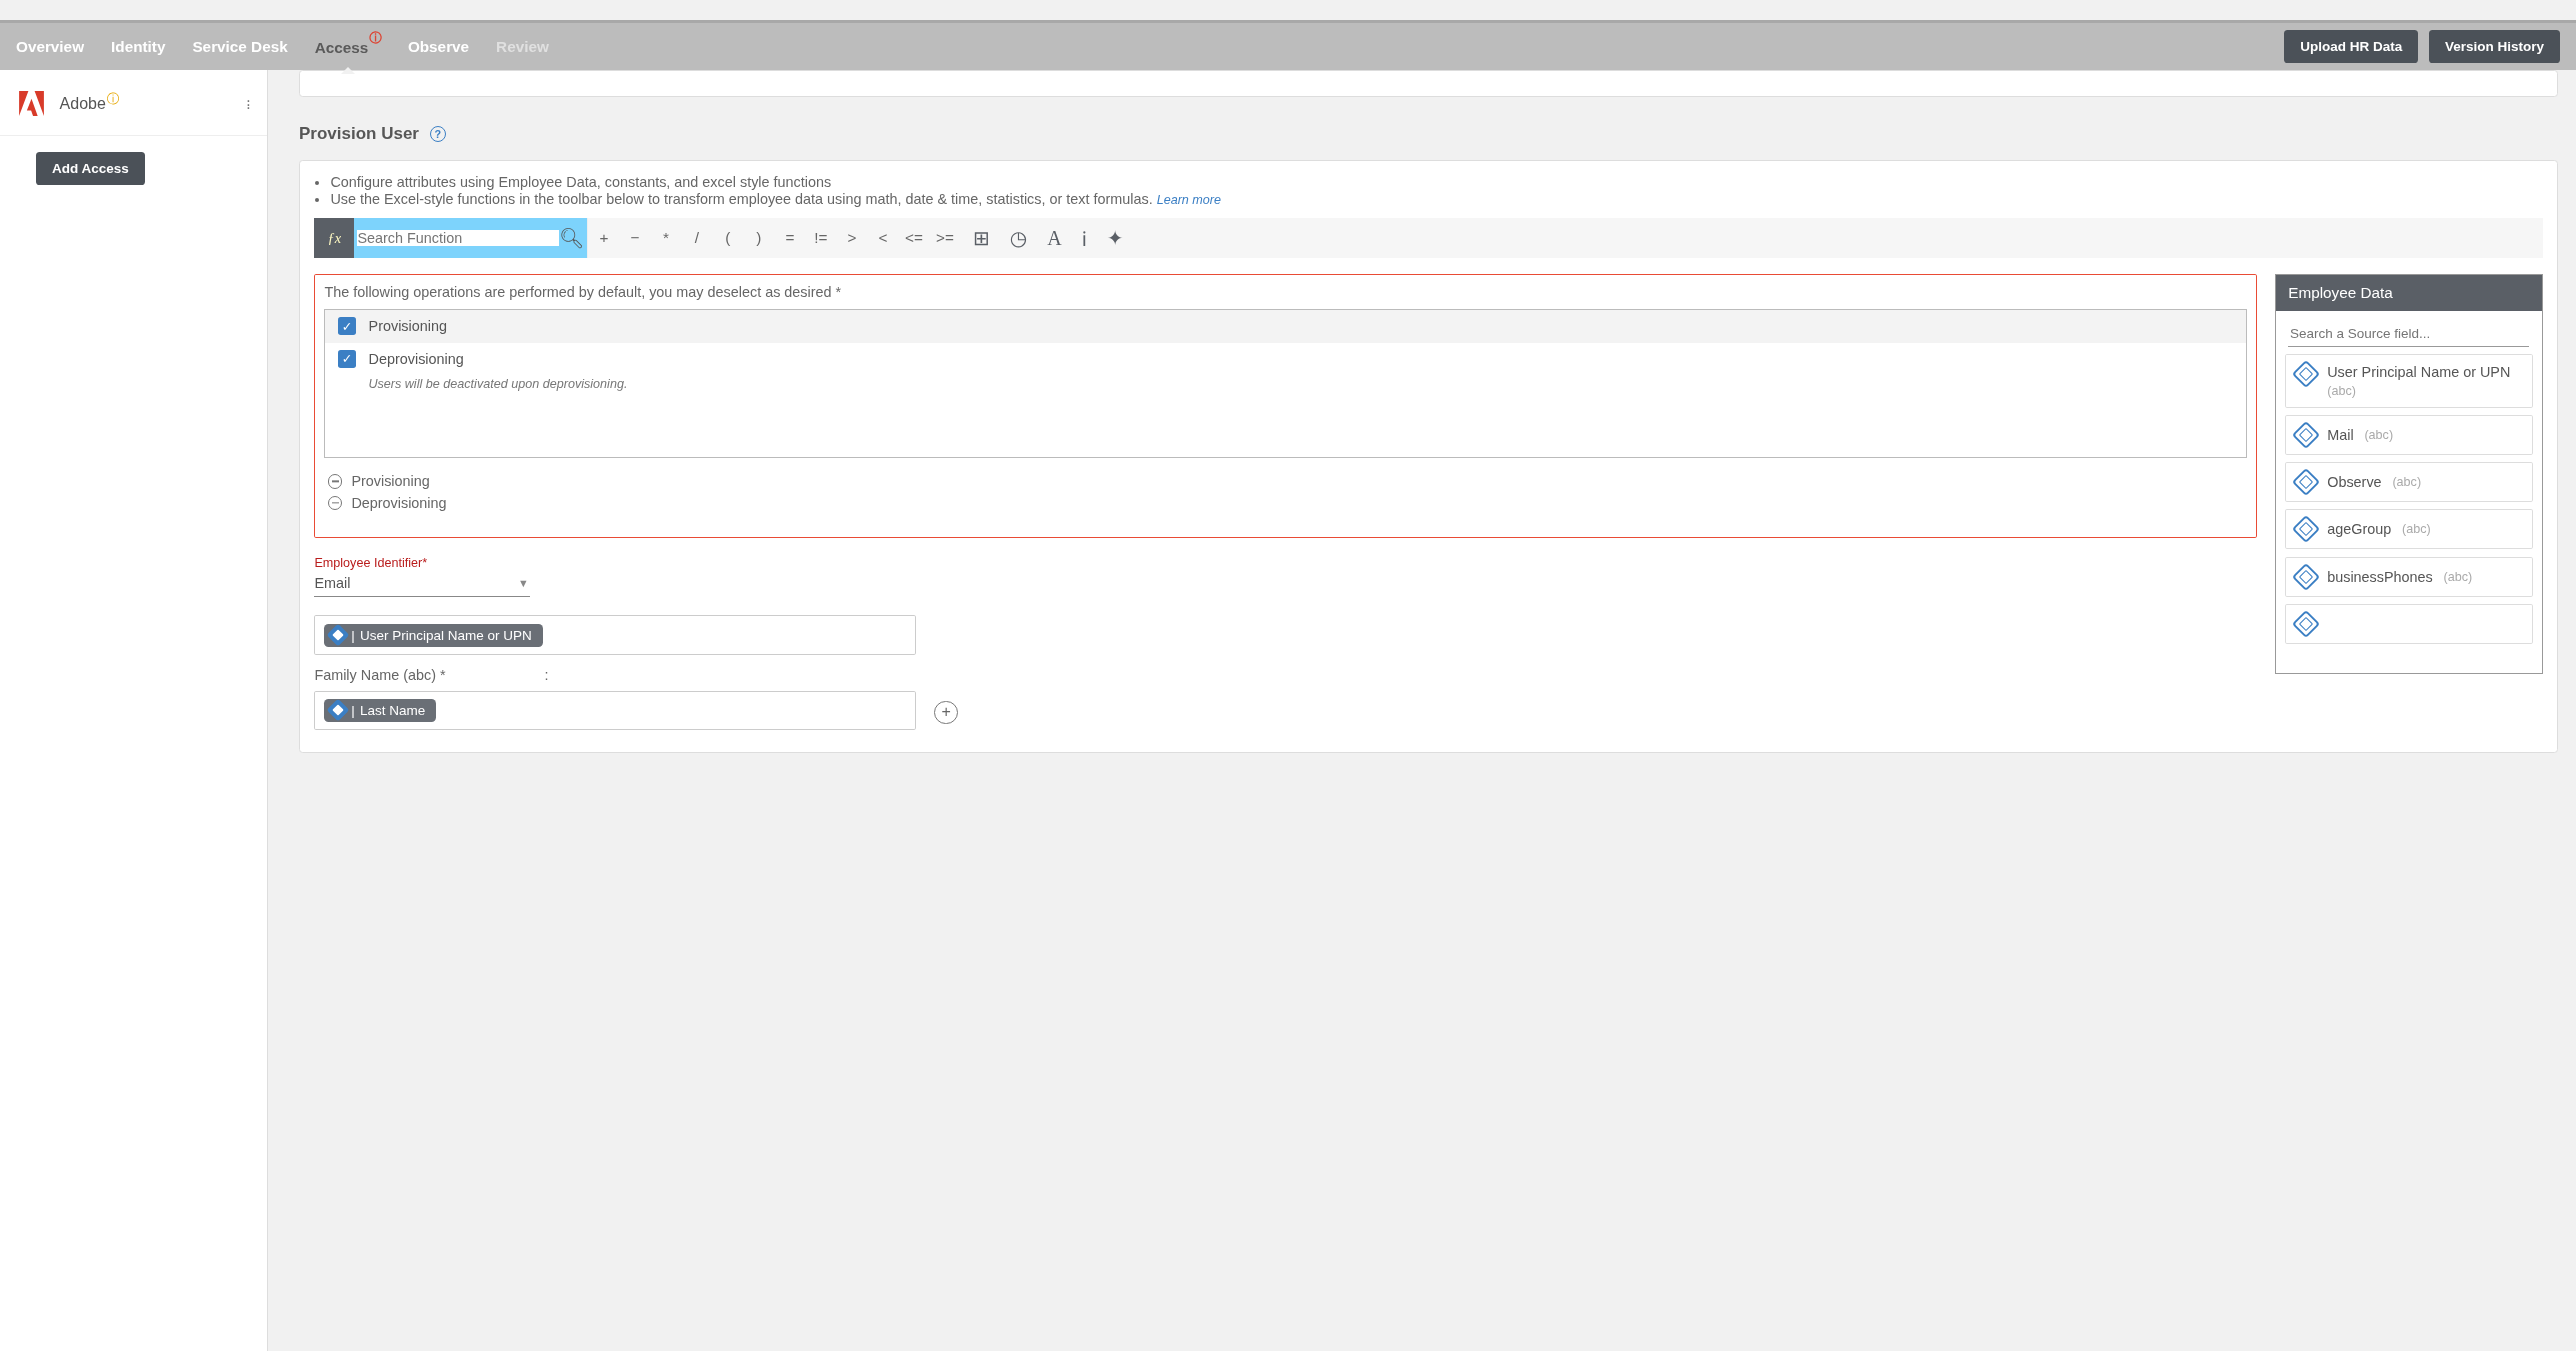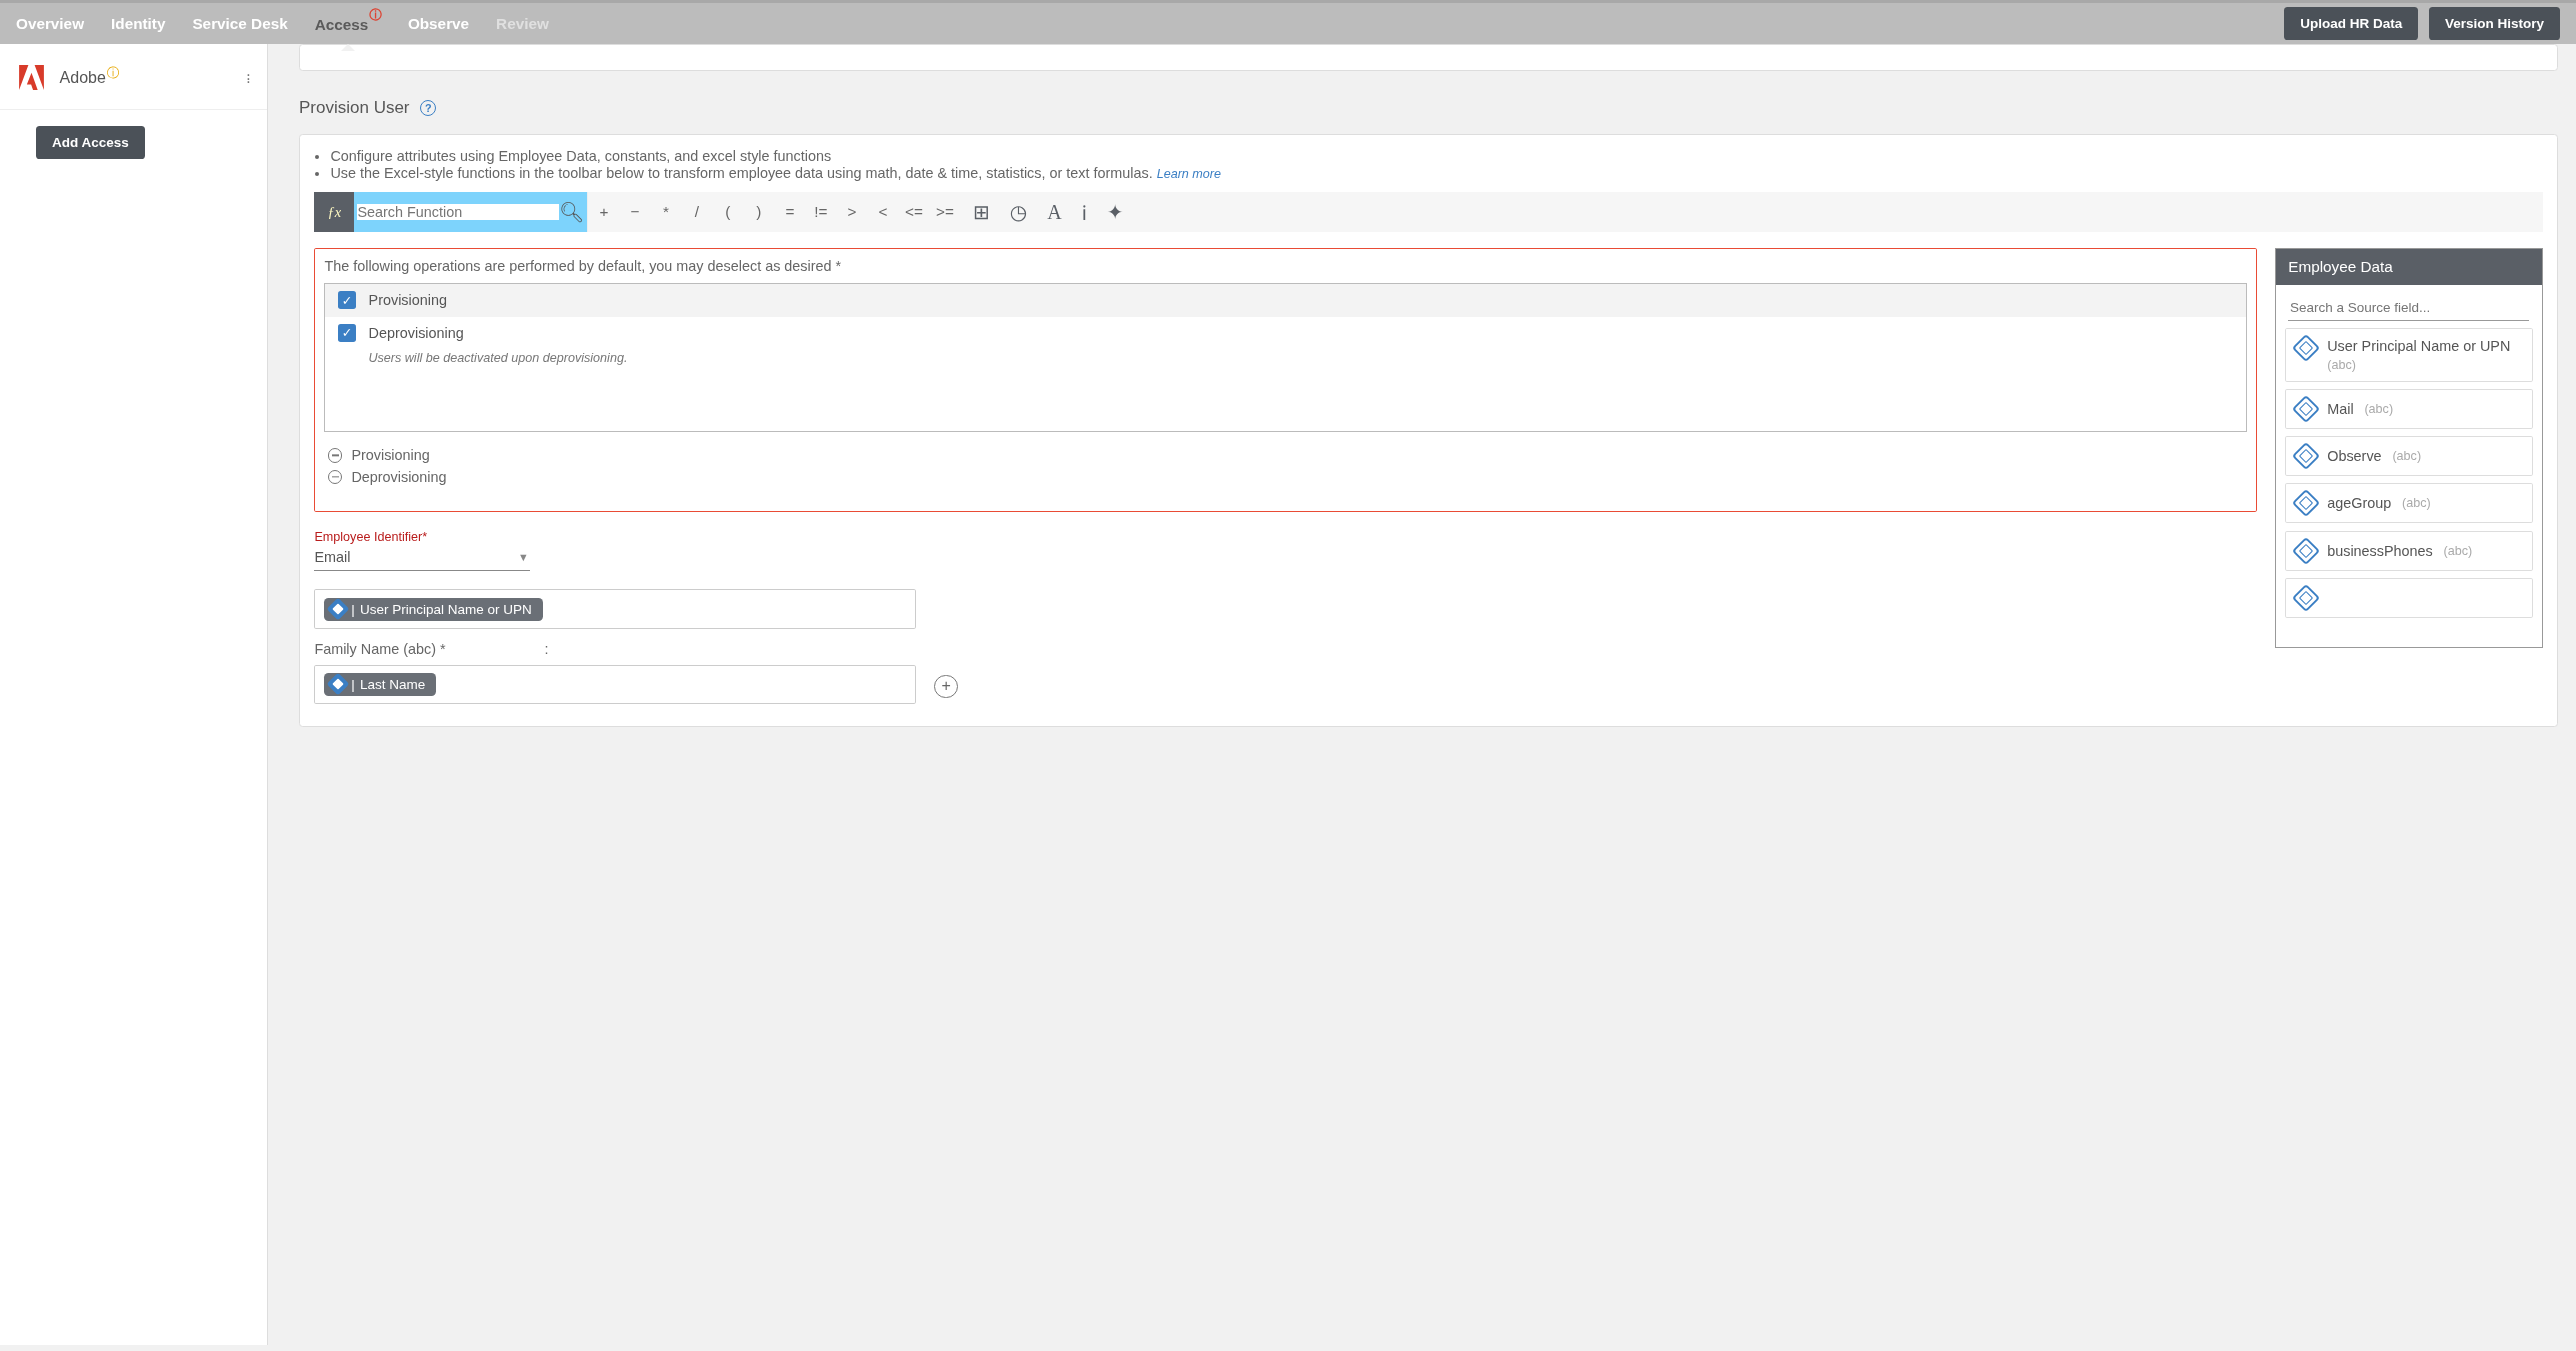--- a/index.html
+++ b/index.html
@@ -1,18 +1,18 @@
 <!DOCTYPE html>
 <html style="font-size:14.4px"><head>
 <meta charset="utf-8">
 <style>
 * { margin: 0; padding: 0; box-sizing: border-box; font-family: -apple-system, BlinkMacSystemFont, "Segoe UI", Helvetica, Arial, sans-serif; }
 body { background: #f1f1f1; color: #555; font-size: 13.5px; }
 
-.topbar { background: #bcbcbc; height: 44px; display: flex; align-items: center; padding: 16px 16px; border-top: 3.6px solid #a8a8a8; }
+.topbar { background: #bcbcbc; height: 50px; display: flex; align-items: center; padding: 16px 16px; border-top: 3.6px solid #a8a8a8; margin-top: 20px; }
 .tabs { display: flex; gap: 27px; align-items: center; flex: 1; }
 .tabs .tab { color: #fff; font-weight: 700; font-size: 15.3px; cursor: pointer; position: relative; padding: 14.4px 0; }
 .tabs .tab.active { color: #5a5a5a; }
 .tabs .tab.active::after { content: ""; position: absolute; bottom: -1.8px; left: 50%; transform: translateX(-50%); width: 0; height: 0; border-left: 7.2px solid transparent; border-right: 7.2px solid transparent; border-bottom: 7.2px solid #f1f1f1; }
 .tabs .tab.dim { color: #e0e0e0; font-weight: 700; }
 .tab sup.warn { color: #d43; font-size: 12.6px; position: relative; top: -5.4px; left: 0.9px; }
 .topbar .actions { display: flex; gap: 10.8px; }
 .btn-dark { background: #4b5158; color: #fff; border: none; padding: 9px 16px; font-weight: 700; font-size: 13.5px; border-radius: 3.6px; cursor: pointer; }
 
 .layout { display: flex; min-height: calc(100vh - 50px); }
@@ -20,21 +20,21 @@
 .app-header { display: flex; align-items: center; padding: 18px 16px 16px 16px; border-bottom: 0.9px solid #eee; position: relative; }
 .app-header .logo { width: 31px; height: 31px; margin-right: 12.6px; }
 .app-header .name { font-size: 16px; color: #555; }
 .app-header sup.warn2 { color: #e6a700; font-size: 12.6px; position: relative; top: -3.6px; left: 0.9px; }
 .app-header .more { position: absolute; right: 16px; top: 29px; cursor: pointer; color: #777; font-size: 16px; letter-spacing: 0; line-height: 3.6px; }
 .sidebar .add-access { margin: 16px 36px; display: block; text-align: right; }
 
 .main { flex: 1; padding: 0 18px 36px 31px; overflow: auto; }
 .card-stub { background: #fff; border: 0.9px solid #ddd; border-radius: 3.6px; height: 27px; margin-bottom: 27px; }
 .section-title { display: flex; align-items: center; gap: 10.8px; margin-bottom: 16px; }
-.section-title h2 { font-size: 17px; font-weight: 400; color: #575757; }
+.section-title h2 { font-size: 17px; font-weight: 700; color: #575757; }
 .help-circle { width: 16px; height: 16px; border: 1.3px solid #3b7fc4; color: #3b7fc4; border-radius: 50%; display: inline-flex; align-items: center; justify-content: center; font-size: 10.8px; font-weight: 700; cursor: pointer; }
 
 .panel { background: #fff; border: 0.9px solid #ddd; border-radius: 3.6px; padding: 12.6px 14.4px 18px 14.4px; position: relative; }
 .panel ul.notes { list-style: disc; padding-left: 16px; color: #666; font-size: 14.4px; margin-bottom: 10.8px; }
 .panel ul.notes li { margin-bottom: 1.8px; }
 .learn-more { color: #3b7fc4; font-style: italic; font-size: 12.6px; cursor: pointer; }
 
 .fn-bar { display: flex; align-items: center; gap: 0; margin-bottom: 16px; background: #f6f6f6; height: 40px; }
 .fn-fx { width: 40px; height: 40px; background: #5a5f66; color: #fef9c3; display: flex; align-items: center; justify-content: center; font-style: italic; font-size: 14.4px; font-family: Georgia, serif; }
 .fn-search { flex: 0 0 234px; height: 40px; background: #7dd3fc; display: flex; align-items: center; padding: 0 3px; border-right: 0.9px solid #eee; }

